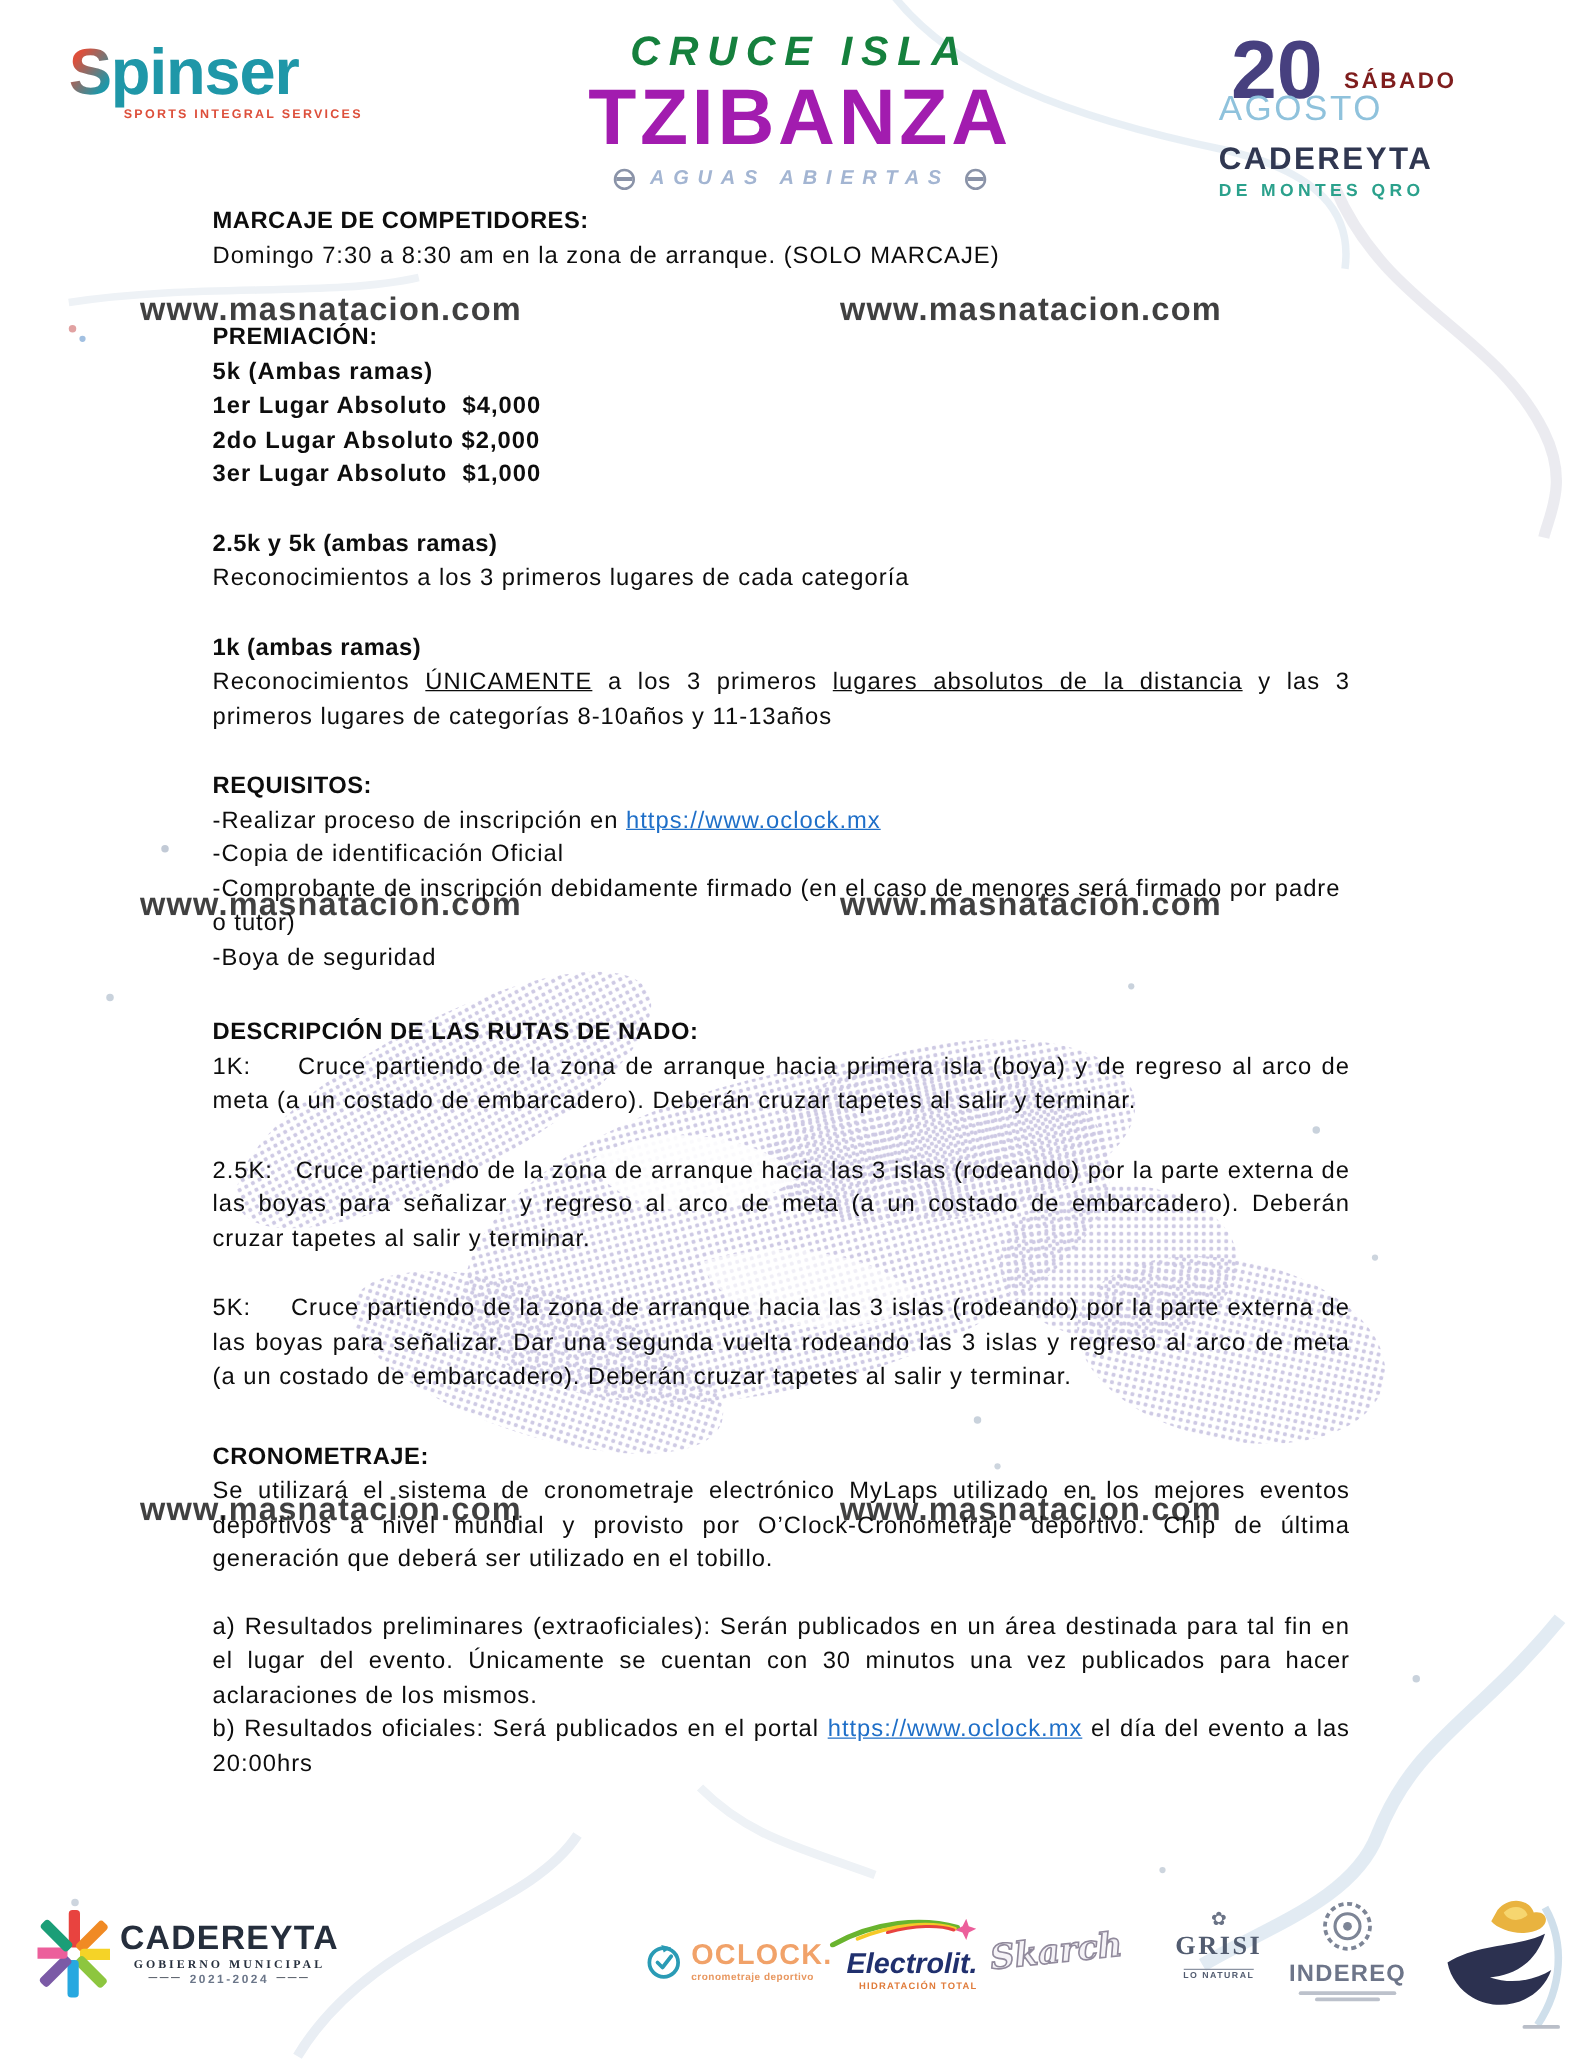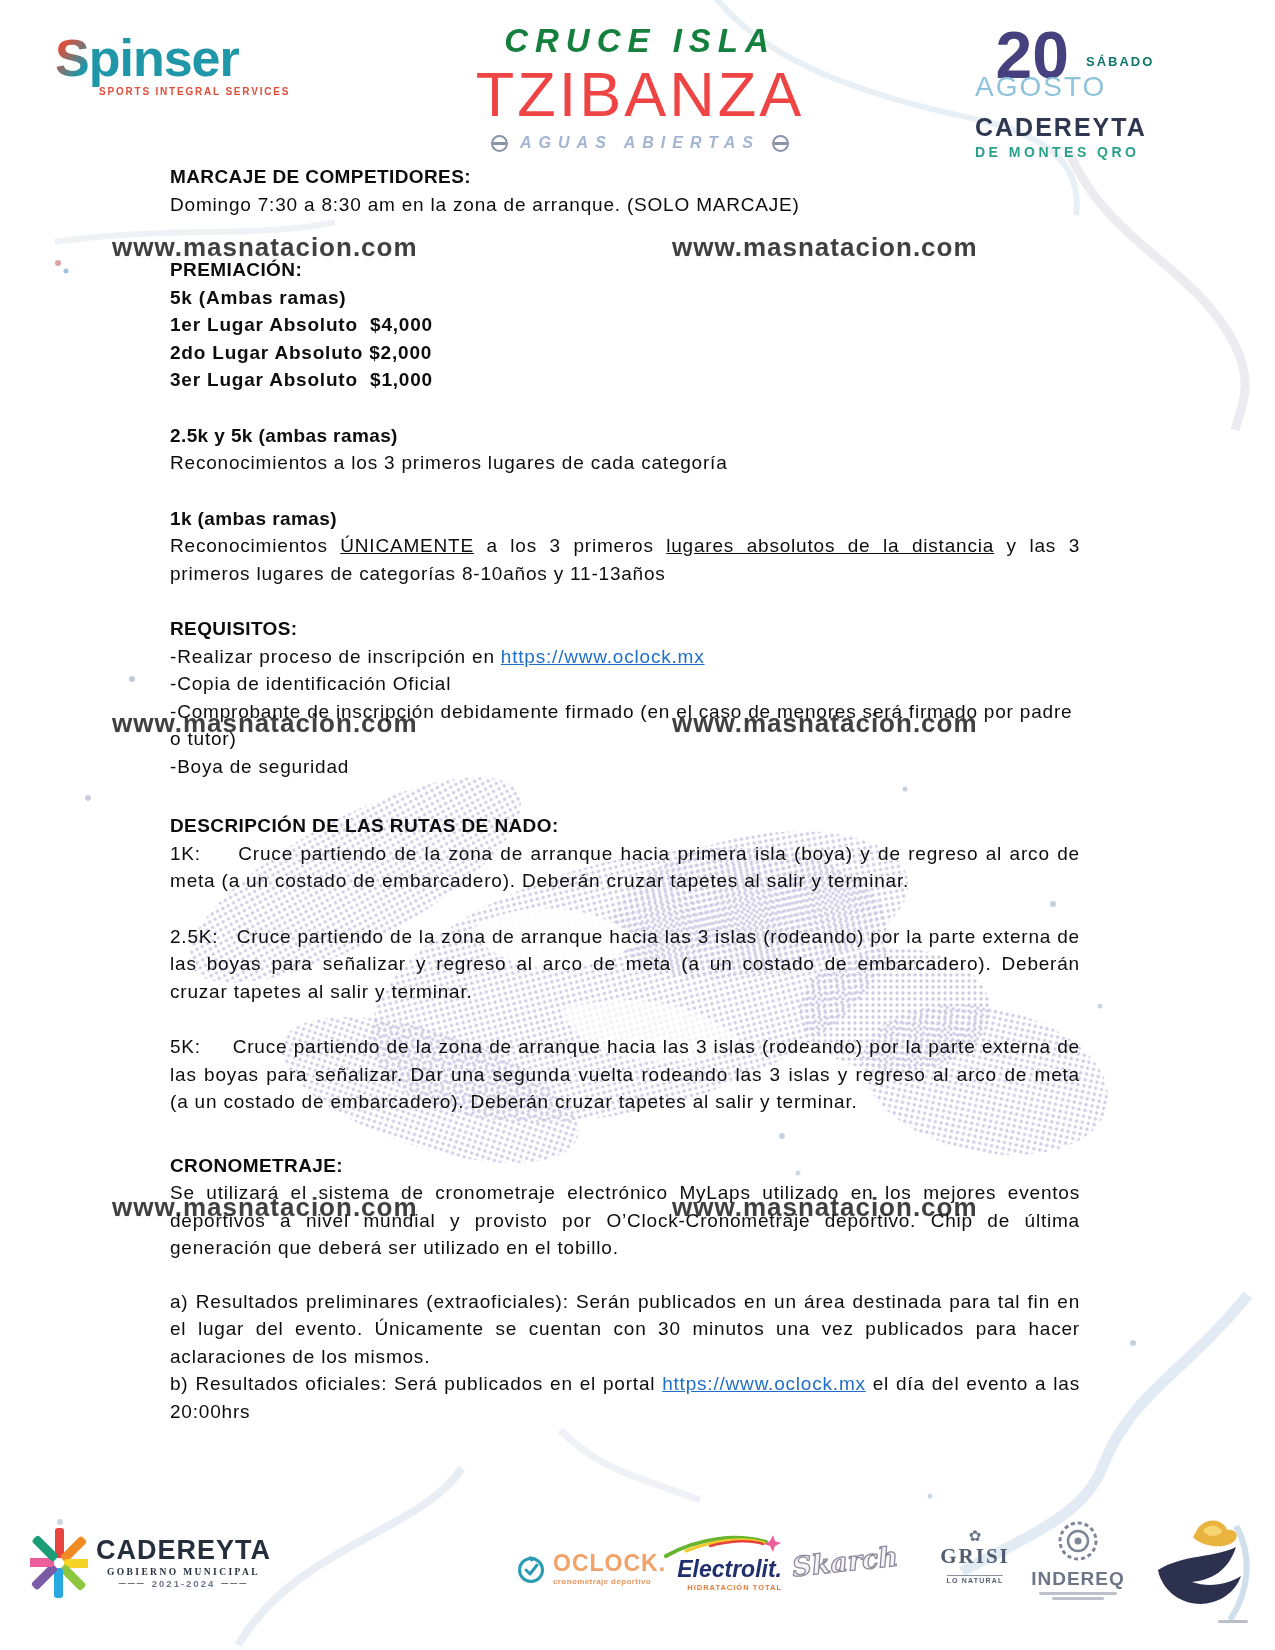--- a/index.html
+++ b/index.html
@@ -16,28 +16,28 @@
   }
   
   header{position:absolute;left:0;top:0;width:1275px;z-index:2;}
   .spinser{position:absolute;left:55px;top:32px;}
   .spinser-word{font-size:52px;font-weight:700;letter-spacing:-1px;line-height:1;}
   .sp-s{background:linear-gradient(130deg,#dd4f3b 25%,#1f97a8 75%);-webkit-background-clip:text;background-clip:text;color:transparent;}
   .sp-rest{color:#1f97a8;}
   .sp-tag{font-size:10px;font-weight:700;letter-spacing:1.8px;color:#dd4f3b;margin:2px 0 0 44px;}
   .event-title{position:absolute;left:428px;top:22px;width:424px;text-align:center;}
   .ev-pre{font-size:33px;font-weight:700;font-style:italic;letter-spacing:7px;color:#15803d;}
-  .ev-main{font-size:63px;font-weight:400;letter-spacing:3px;color:#ef4444;line-height:1.02;margin-top:2px;}
+  .ev-main{font-size:63px;font-weight:700;letter-spacing:3px;color:#a21caf;line-height:1.02;margin-top:2px;}
   .ev-sub{font-size:16px;font-weight:700;font-style:italic;letter-spacing:7px;color:#a3b5d2;margin-top:8px;display:flex;align-items:center;justify-content:center;gap:12px;}
   .buoy{display:inline-block;width:13px;height:13px;border:2px solid #8a93a8;border-radius:50%;
         background:linear-gradient(to bottom,transparent 38%,#8a93a8 38%,#8a93a8 58%,transparent 58%);}
   .date-block{position:absolute;left:975px;top:24px;width:200px;}
   .date-row{display:flex;justify-content:center;align-items:flex-start;}
   .d-day{font-size:66px;font-weight:800;color:#47407f;line-height:.95;}
-  .d-wd{font-size:13px;font-weight:800;letter-spacing:2px;color:#0f766e;margin:30px 0 0 17px;}
+  .d-wd{font-size:18px;font-weight:800;letter-spacing:2px;color:#7f1d1d;margin:30px 0 0 17px;}
   .d-month{font-size:28px;font-weight:400;letter-spacing:2px;color:#8fc2dc;margin-top:-16px;}
   .d-place{font-size:25px;font-weight:800;letter-spacing:2px;color:#303751;margin-top:10px;}
   .d-place2{font-size:14px;font-weight:800;letter-spacing:3.5px;color:#2ba18c;margin-top:2px;}
   
   .content{position:absolute;left:170px;top:163px;width:910px;z-index:2;
            font-size:19px;line-height:27.5px;letter-spacing:.8px;}
   .content h3{font-size:inherit;line-height:inherit;font-weight:700;margin:0;letter-spacing:.4px;}
   .content p{margin:0;}
   section{margin:0 0 28px 0;}
   section.s-marcaje{margin-bottom:38px;}

